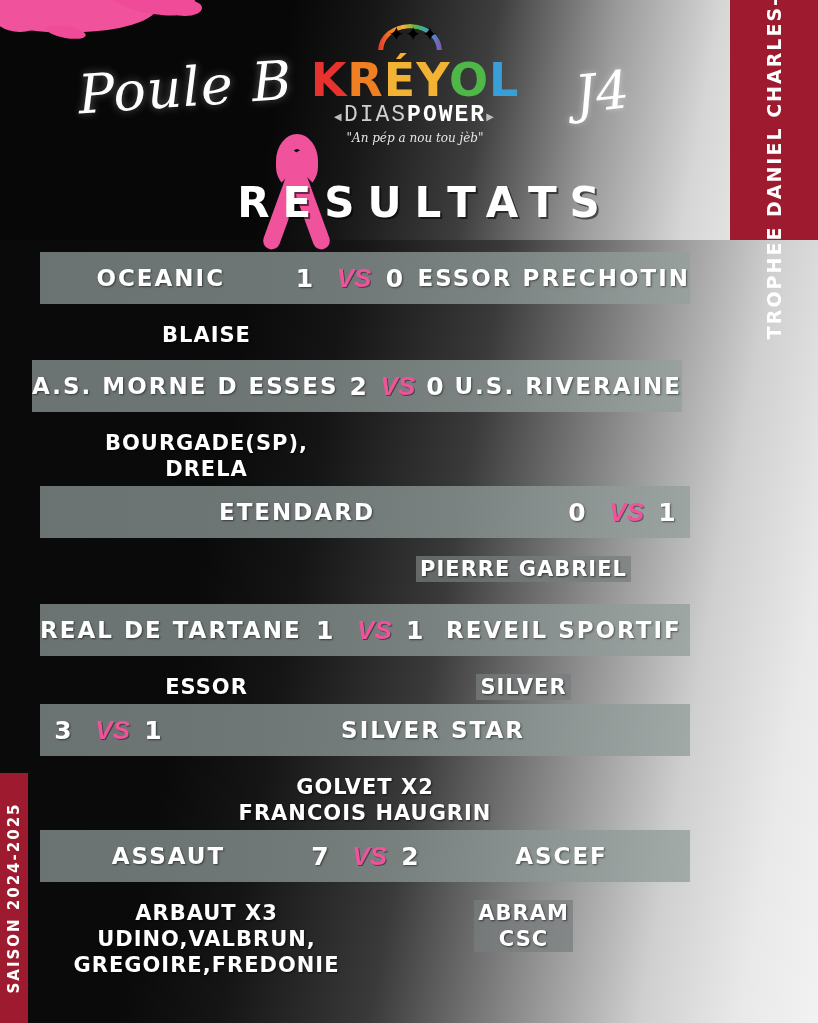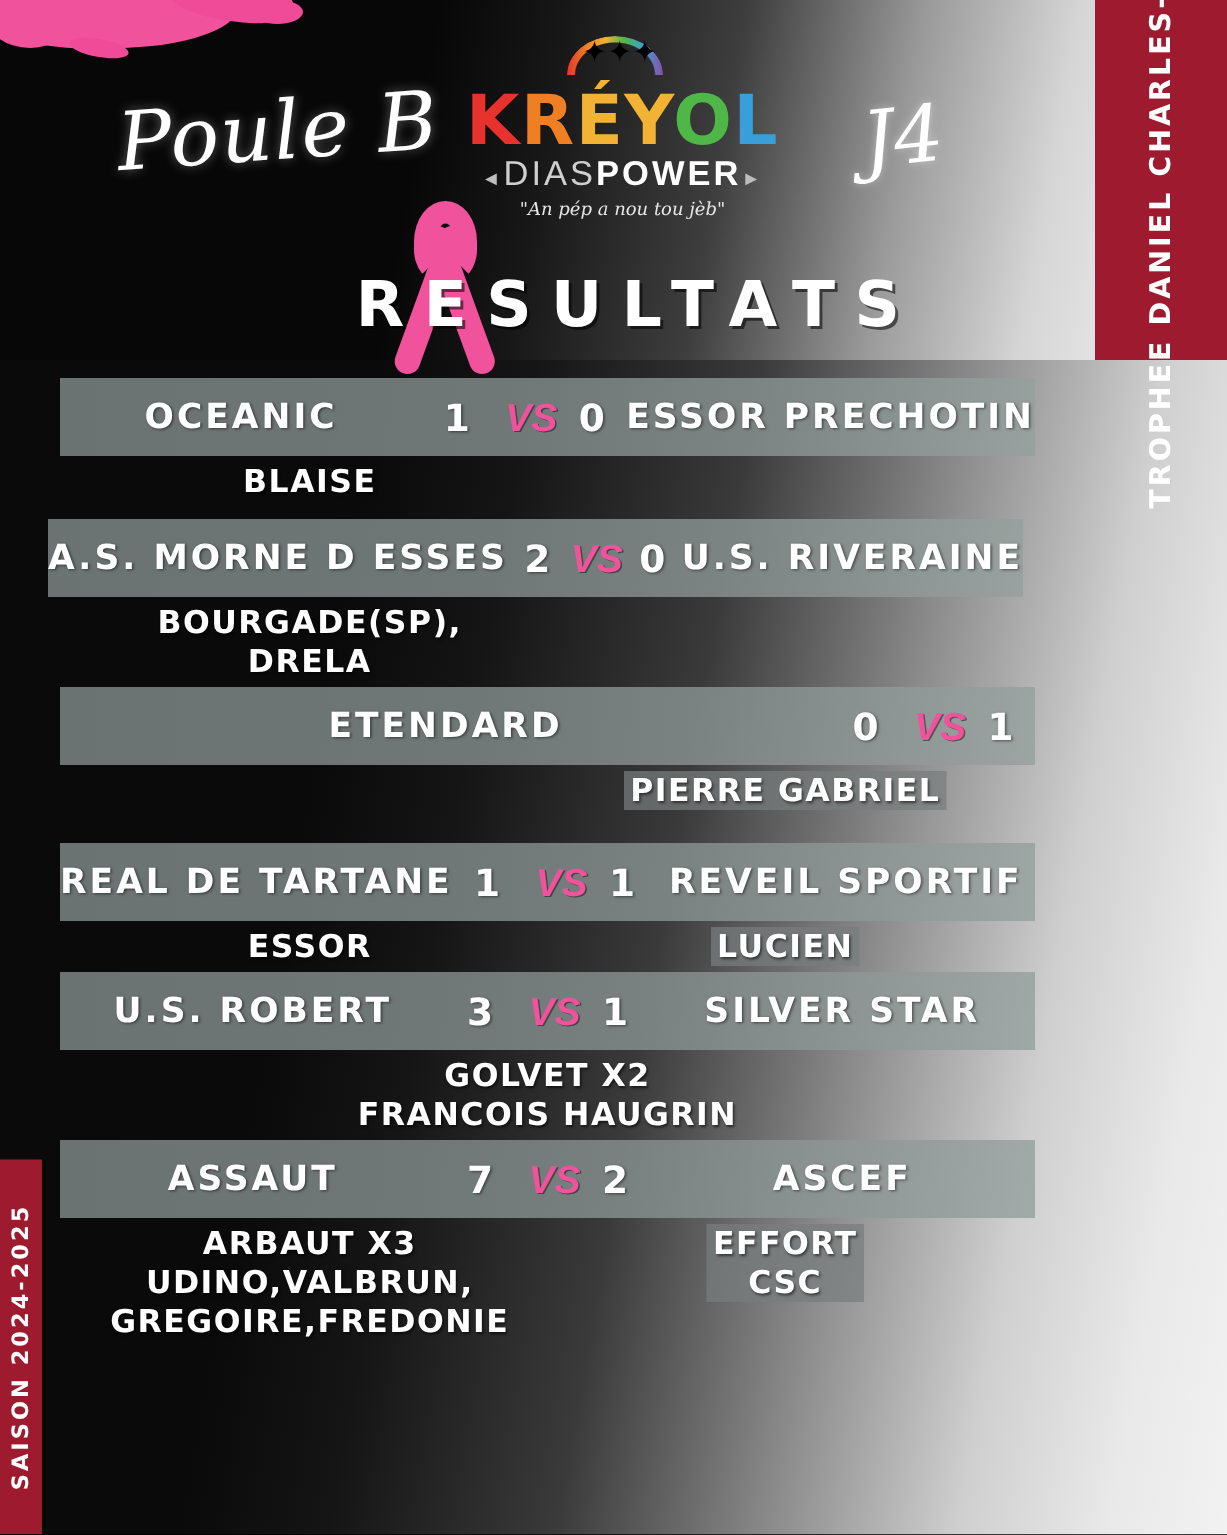--- a/index.html
+++ b/index.html
@@ -96,21 +96,21 @@
     line-height: 48px;
   }
   .logo .kreyol span:nth-child(1){color:#e8322d;}
   .logo .kreyol span:nth-child(2){color:#ef7f22;}
   .logo .kreyol span:nth-child(3){color:#f2b233;}
   .logo .kreyol span:nth-child(4){color:#f2b233;}
   .logo .kreyol span:nth-child(5){color:#4fb648;}
   .logo .kreyol span:nth-child(6){color:#3a9fd8;}
   .logo .diaspower {
     font-size: 23px; color: #cfcfcf; letter-spacing: 2px;
-    font-family: Liberation Sans, sans-serif;
+    font-family: Liberation Mono, monospace;
     margin-top: -2px;
   }
   .logo .diaspower b { color: #fff; }
   .logo .arrows { font-size: 13px; color:#bdbdbd; }
   .logo .slogan {
     font-size: 12px; color: #e7e7e7; font-style: italic; margin-top: 3px;
     font-family: "DejaVu Serif", serif;
   }
   .logo .stars { position:absolute; left: 88px; top: 0; font-size: 20px; }
   .logo .rainbow-arc {
@@ -209,21 +209,21 @@
   .vs {
     width: 44px; text-align: right;
     color: #f0529c; font-weight: bold; font-style: italic;
     font-size: 26px;
     font-family: Liberation Sans, sans-serif;
     text-shadow: 1px 1px 0 rgba(0,0,0,.45);
   }
   .scorers {
     position: relative;
     display: flex; align-items: flex-start;
-    padding: 4px 48px 0 48px;
+    padding: 18px 48px 0 48px;
     min-height: 10px;
   }
   .scorers .left, .scorers .right {
     flex: 1 1 0;
     color: #fff; font-weight: bold;
     font-family: "DejaVu Sans", sans-serif;
     font-size: 21px; letter-spacing: 1px;
     line-height: 26px;
     white-space: pre-line;
   }
@@ -334,27 +334,26 @@
     <div class="match">
       <div class="row">
         <div class="home">REAL DE TARTANE</div>
         <div class="score">1</div>
         <div class="vs">VS</div>
         <div class="score">1</div>
         <div class="away">REVEIL SPORTIF</div>
       </div>
       <div class="scorers">
         <div class="left">ESSOR</div>
-        <div class="right"><span>LUCIEN</span></div>
-      </div>
-    </div>
-
-    <div class="match">
-      <div class="row">
-        <div class="home">U.S. ROBERT</div>
+        <div class="right"><span>SILVER</span></div>
+      </div>
+    </div>
+
+    <div class="match">
+      <div class="row">
         <div class="score">3</div>
         <div class="vs">VS</div>
         <div class="score">1</div>
         <div class="away">SILVER STAR</div>
       </div>
       <div class="scorers">
         <div class="left">GOLVET X2
 FRANCOIS HAUGRIN</div>
       </div>
     </div>
@@ -364,19 +363,19 @@
         <div class="home">ASSAUT</div>
         <div class="score">7</div>
         <div class="vs">VS</div>
         <div class="score">2</div>
         <div class="away">ASCEF</div>
       </div>
       <div class="scorers">
         <div class="left">ARBAUT X3
 UDINO,VALBRUN,
 GREGOIRE,FREDONIE</div>
-        <div class="right"><span>EFFORT
+        <div class="right"><span>ABRAM
 CSC</span></div>
       </div>
     </div>
 
   </div>
 </div>
 
 </body></html>

